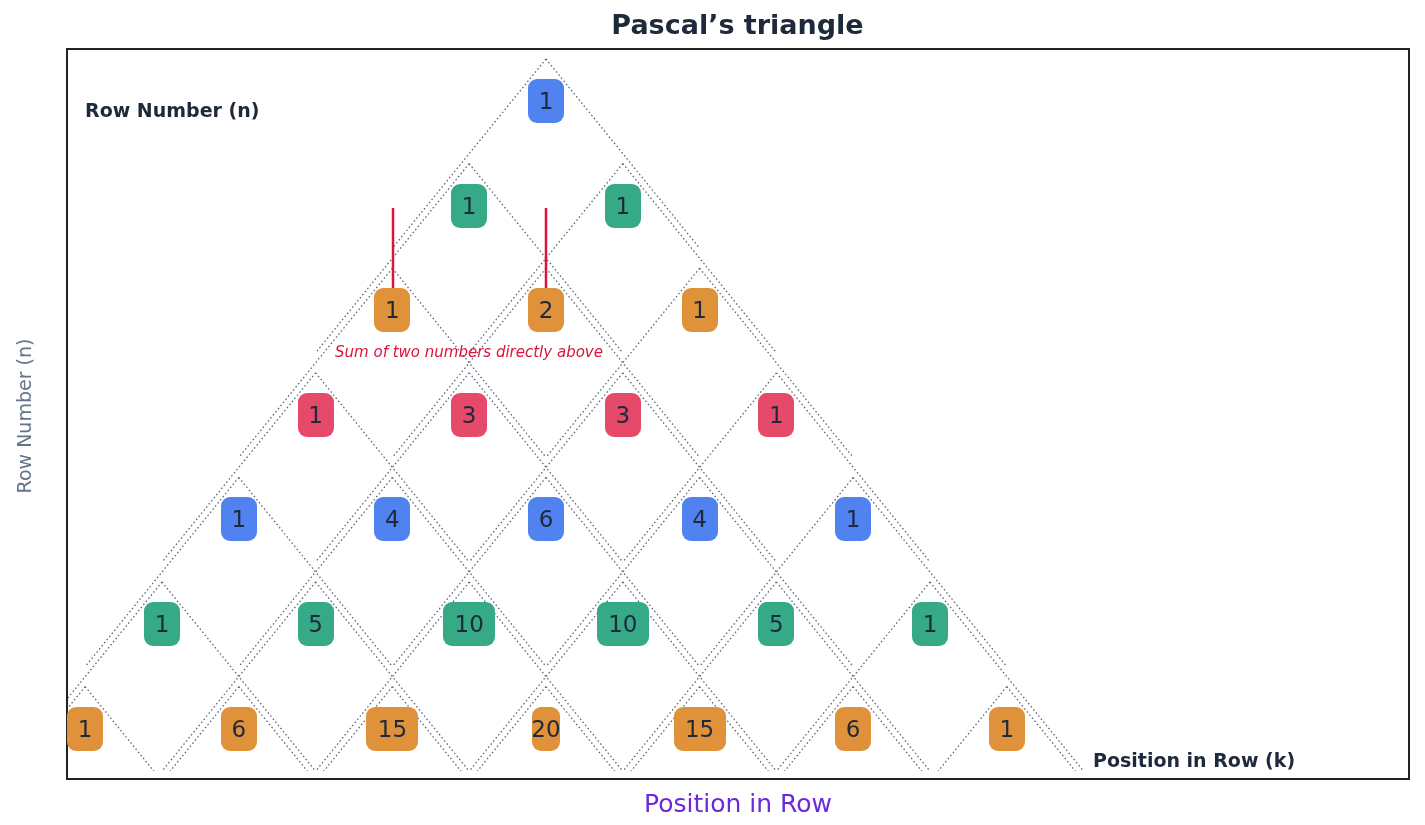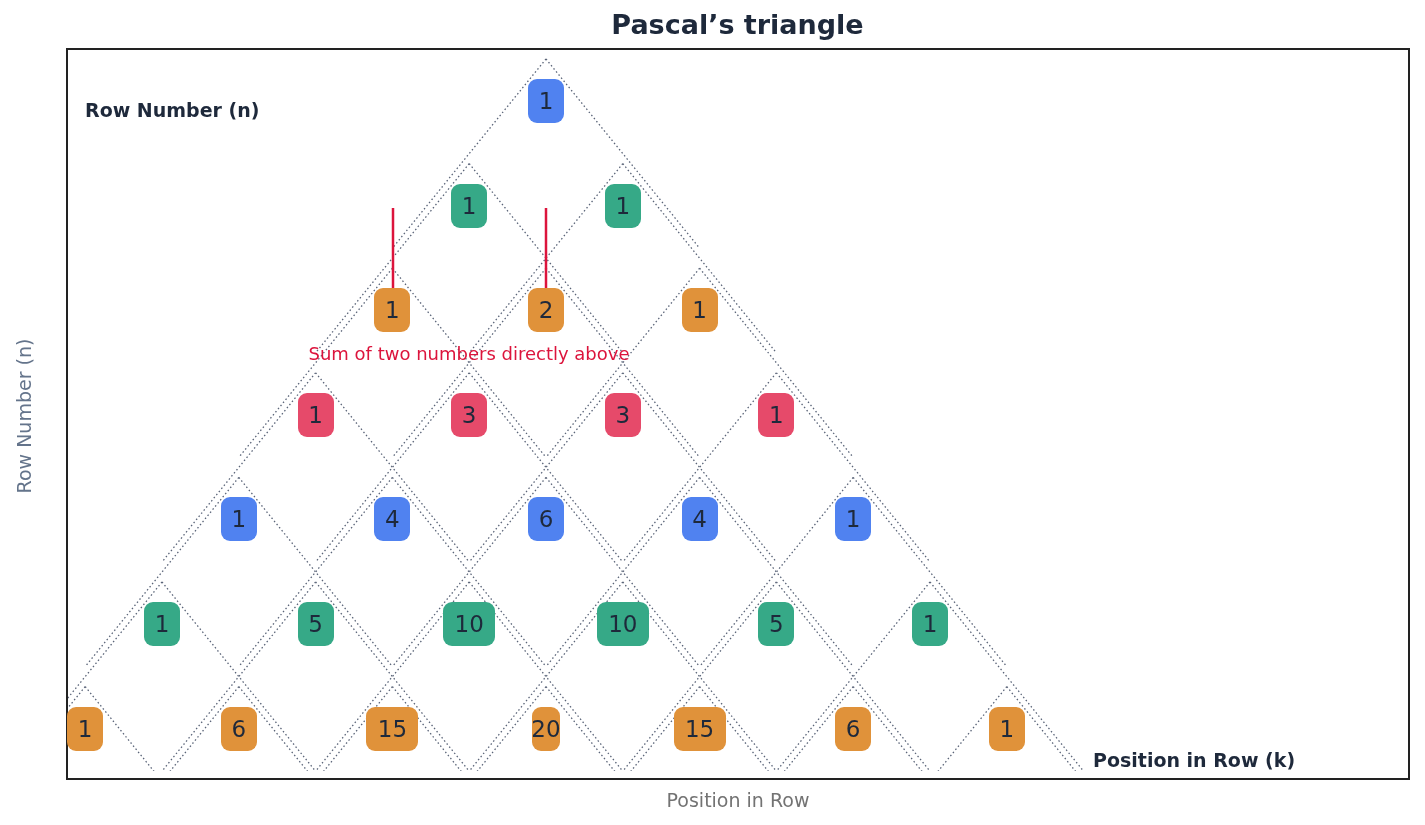--- a/index.html
+++ b/index.html
@@ -6,25 +6,25 @@
   body { width: 1425px; height: 825px; position: relative; overflow: hidden;
          font-family: "DejaVu Sans", sans-serif; }
   .title { position: absolute; left: 0; width: 1475px; top: 9px; text-align: center;
            font-size: 27px; font-weight: bold; color: #1e293b; }
   .plot { position: absolute; left: 66px; top: 48px; width: 1344px; height: 732px;
           border: 2px solid #222; box-sizing: border-box; }
   svg.canvas { position: absolute; left: 0; top: 0; width: 1425px; height: 825px; }
   .ylabel { position: absolute; left: 24px; top: 416px; transform: translate(-50%, -50%) rotate(-90deg);
             font-size: 19px; color: #64748b; white-space: nowrap; }
   .xlabel { position: absolute; left: 738px; top: 789px; transform: translateX(-50%);
-            font-size: 19px; color: #737373; white-space: nowrap; }
+            font-size: 25px; color: #6d28d9; white-space: nowrap; }
   .corner-label { position: absolute; font-size: 19px; font-weight: bold; color: #1e293b; white-space: nowrap; }
   .node { position: absolute; height: 44px; border-radius: 9px; display: flex; align-items: center;
           justify-content: center; font-size: 23px; color: #1e293b; transform: translate(-50%, -50%); }
-  .annot { position: absolute; font-size: 18px; color: #dc143c; white-space: nowrap; transform: translateX(-50%); }
+  .annot { position: absolute; font-size: 15px; color: #dc143c; white-space: nowrap; transform: translateX(-50%); font-style: italic; }
 </style>
 </head>
 <body>
 
 <div class="title">Pascal’s triangle</div>
 <div class="plot"></div>
 
 <svg class="canvas" xmlns="http://www.w3.org/2000/svg">
   <defs>
     <clipPath id="plotclip">

